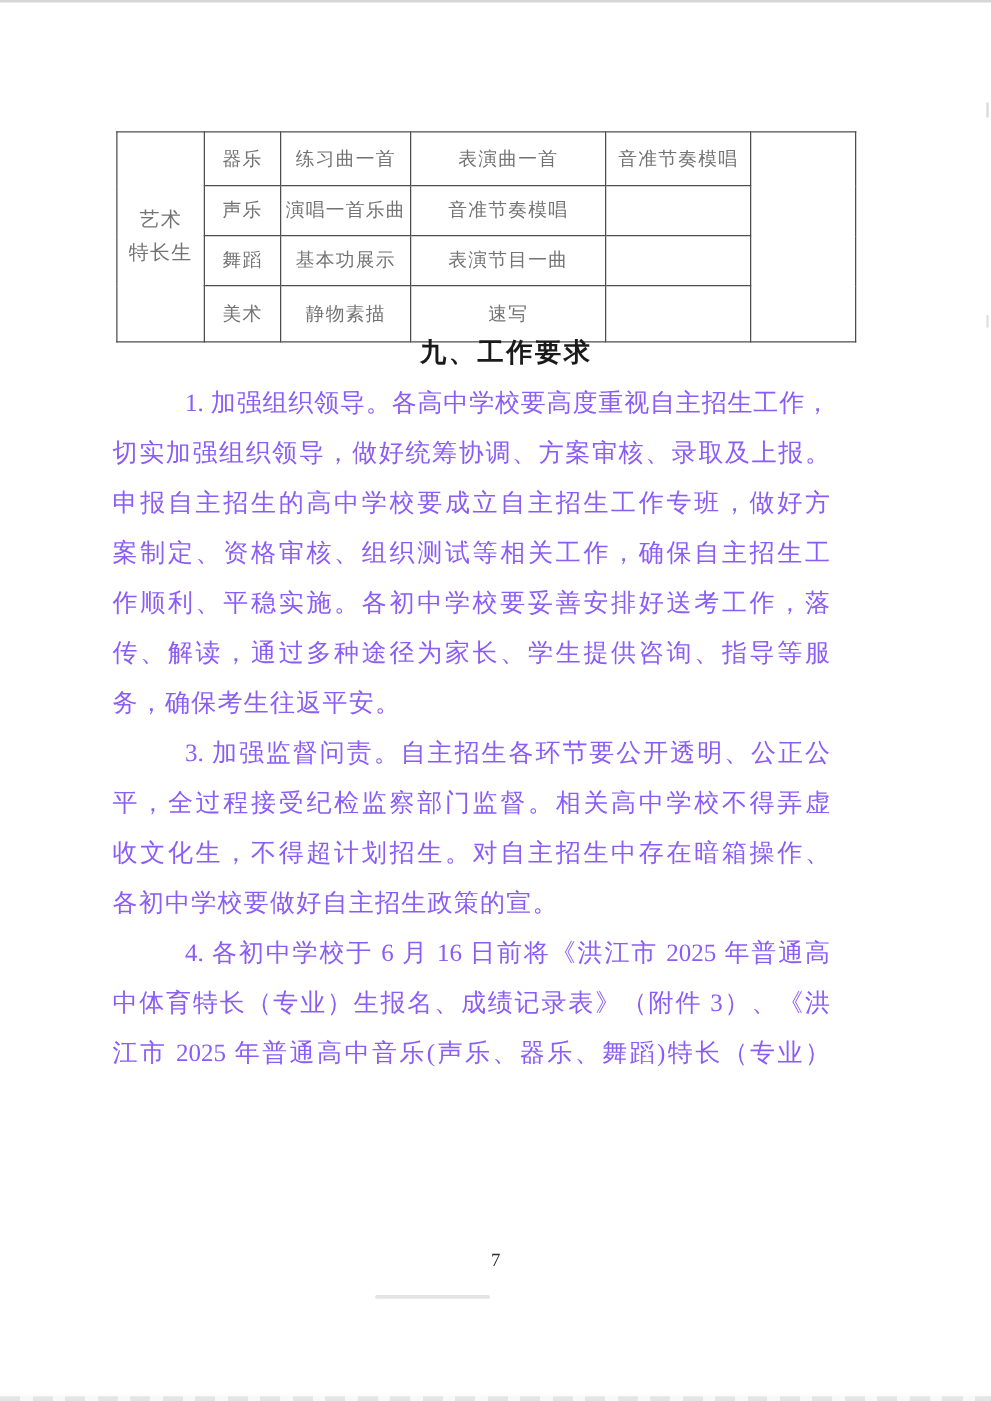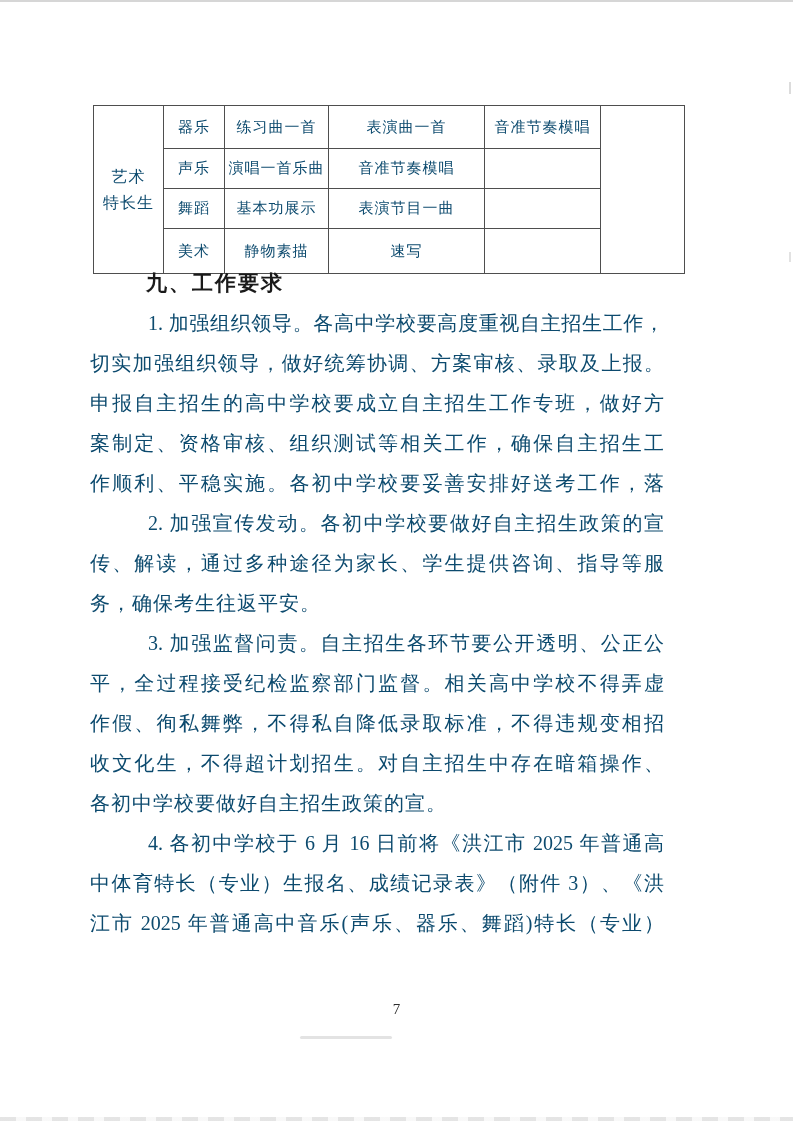--- a/index.html
+++ b/index.html
@@ -25,39 +25,39 @@
   
   .doc-table {
     position:absolute; left:93px; top:105px;
     border-collapse:collapse; table-layout:fixed;
     width:591px;
   }
   .doc-table td {
     border:1.5px solid #4e4e4e;
     text-align:center; vertical-align:middle;
     font-size:15px; letter-spacing:1px;
-    color:#0c4a6e; padding:0; overflow:hidden;
+    color:#737373; padding:0; overflow:hidden;
   }
   .group-cell div { line-height:26px; font-size:16px; }
 
   
   .body-text {
     position:absolute; left:90px; top:263px; width:574px;
   }
   .bline {
     height:40px; line-height:40px;
-    font-size:20px; color:#0c4a6e;
+    font-size:20px; color:#8b5cf6;
   }
   .j { text-align:justify; text-align-last:justify; }
   .first { text-indent:58px; }
   .last { letter-spacing:1px; }
   .heading {
     font-family:"Liberation Sans","DejaVu Sans",sans-serif;
     font-weight:700; font-size:21px; letter-spacing:2px;
-    text-indent:56px; color:#1a1a1a;
+    text-indent:56px; color:#1a1a1a;text-align:center;
   }
   .page-number {
     position:absolute; top:1001px; left:0; width:100%;
     text-align:center; font-size:15px; color:#2d2d2d;
     font-family:"Liberation Serif",serif;
   }
 </style>
 </head>
 <body>
 
@@ -113,29 +113,27 @@
 
     <div>
       <div class="bline j first">1. 加强组织领导。各高中学校要高度重视自主招生工作，</div>
       <div class="bline j">切实加强组织领导，做好统筹协调、方案审核、录取及上报。</div>
       <div class="bline j">申报自主招生的高中学校要成立自主招生工作专班，做好方</div>
       <div class="bline j">案制定、资格审核、组织测试等相关工作，确保自主招生工</div>
       <div class="bline j">作顺利、平稳实施。各初中学校要妥善安排好送考工作，落</div>
     </div>
 
     <div>
-      <div class="bline j first">2. 加强宣传发动。各初中学校要做好自主招生政策的宣</div>
       <div class="bline j">传、解读，通过多种途径为家长、学生提供咨询、指导等服</div>
       <div class="bline last">务，确保考生往返平安。</div>
     </div>
 
     <div>
       <div class="bline j first">3. 加强监督问责。自主招生各环节要公开透明、公正公</div>
       <div class="bline j">平，全过程接受纪检监察部门监督。相关高中学校不得弄虚</div>
-      <div class="bline j">作假、徇私舞弊，不得私自降低录取标准，不得违规变相招</div>
       <div class="bline j">收文化生，不得超计划招生。对自主招生中存在暗箱操作、</div>
       <div class="bline last">各初中学校要做好自主招生政策的宣。</div>
     </div>
 
     <div>
       <div class="bline j first">4. 各初中学校于 6 月 16 日前将《洪江市 2025 年普通高</div>
       <div class="bline j">中体育特长（专业）生报名、成绩记录表》（附件 3）、《洪</div>
       <div class="bline j">江市 2025 年普通高中音乐(声乐、器乐、舞蹈)特长（专业）</div>
     </div>
   </div>

